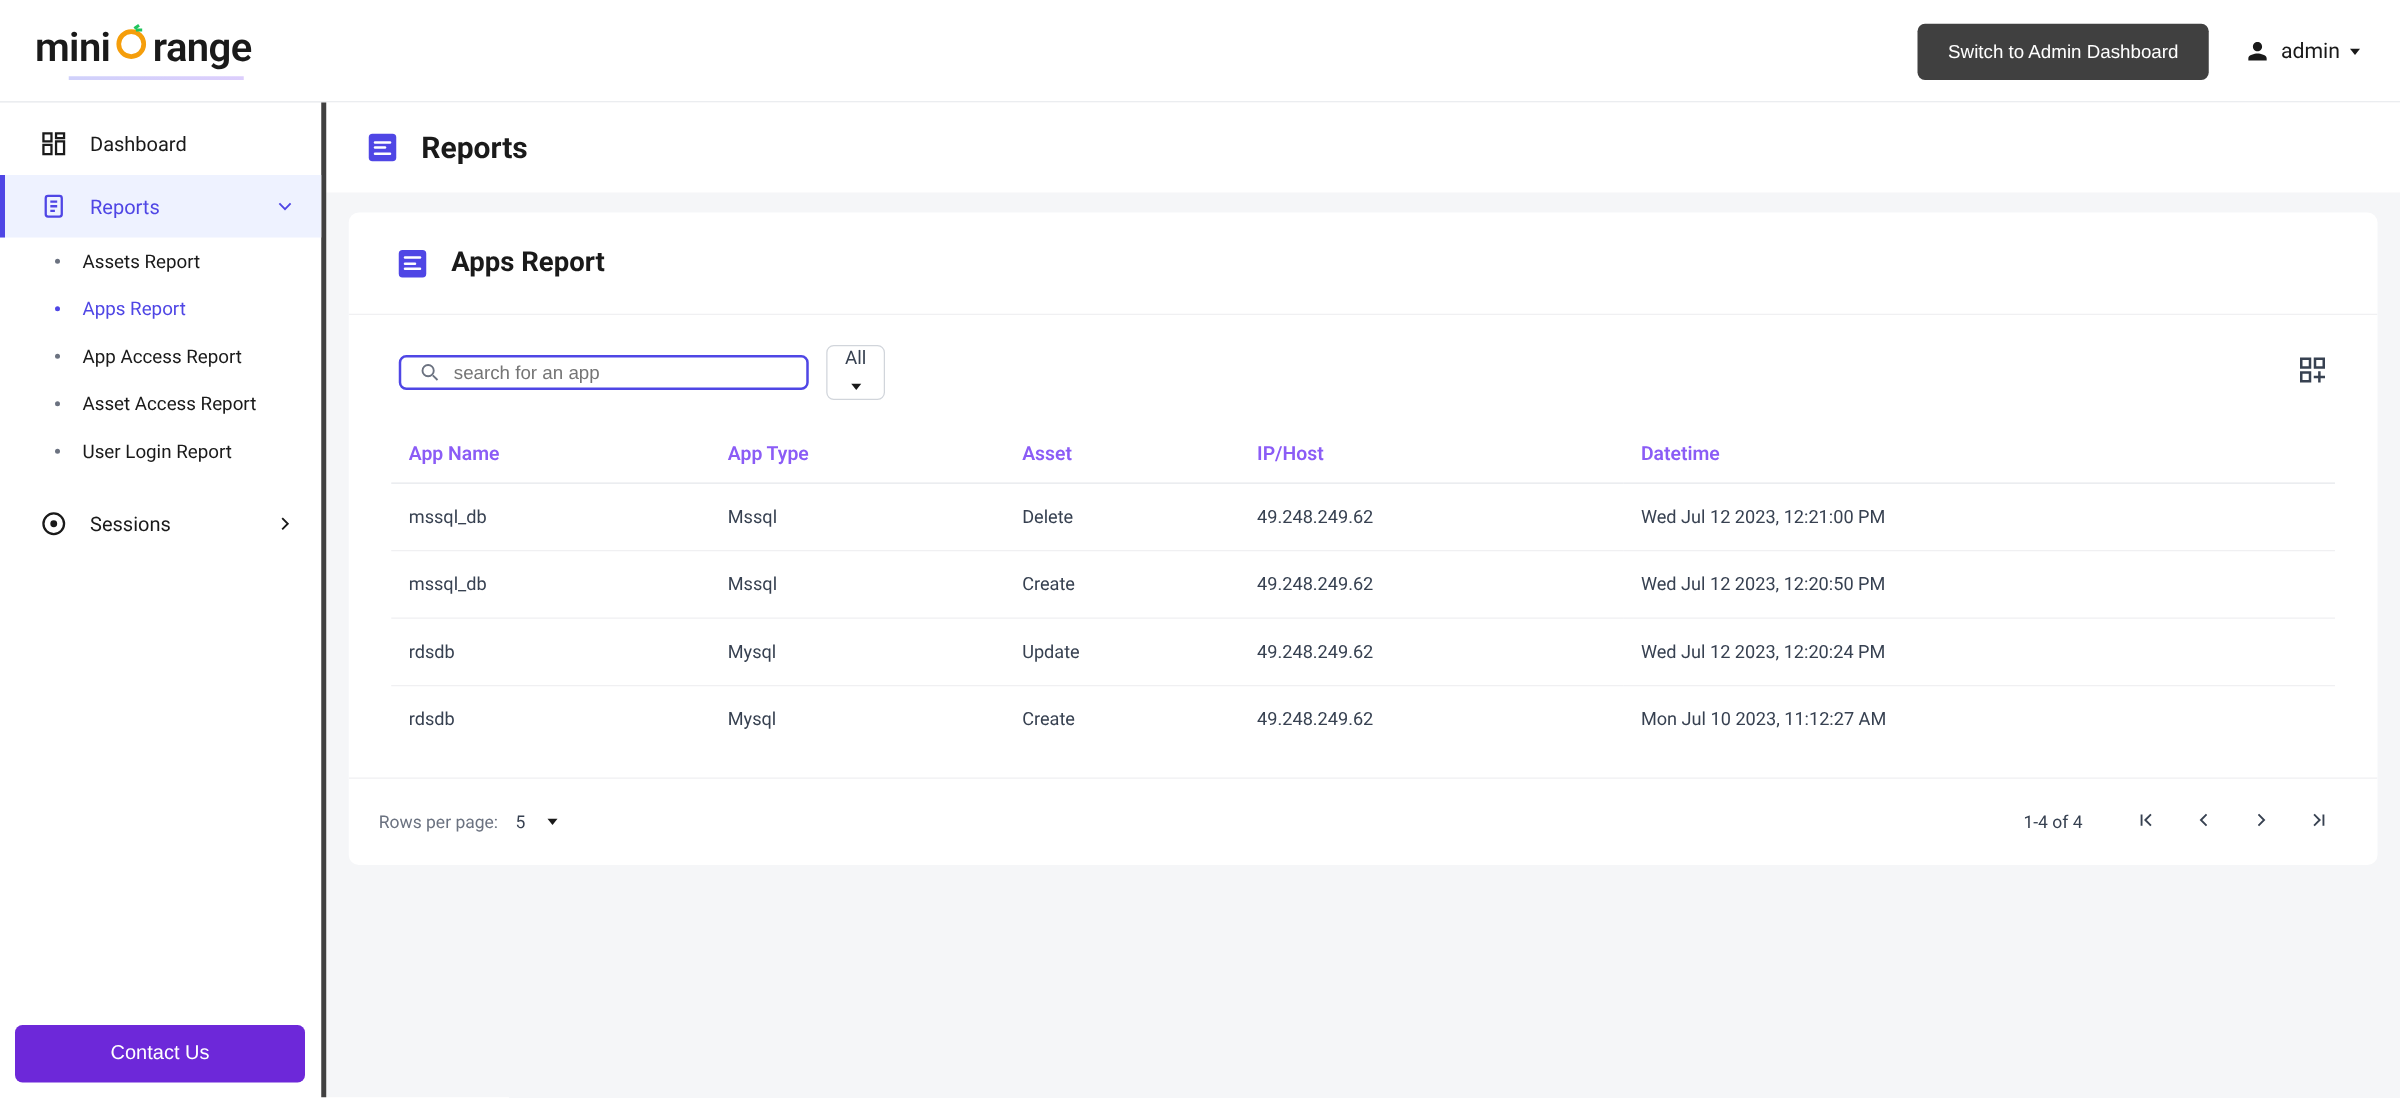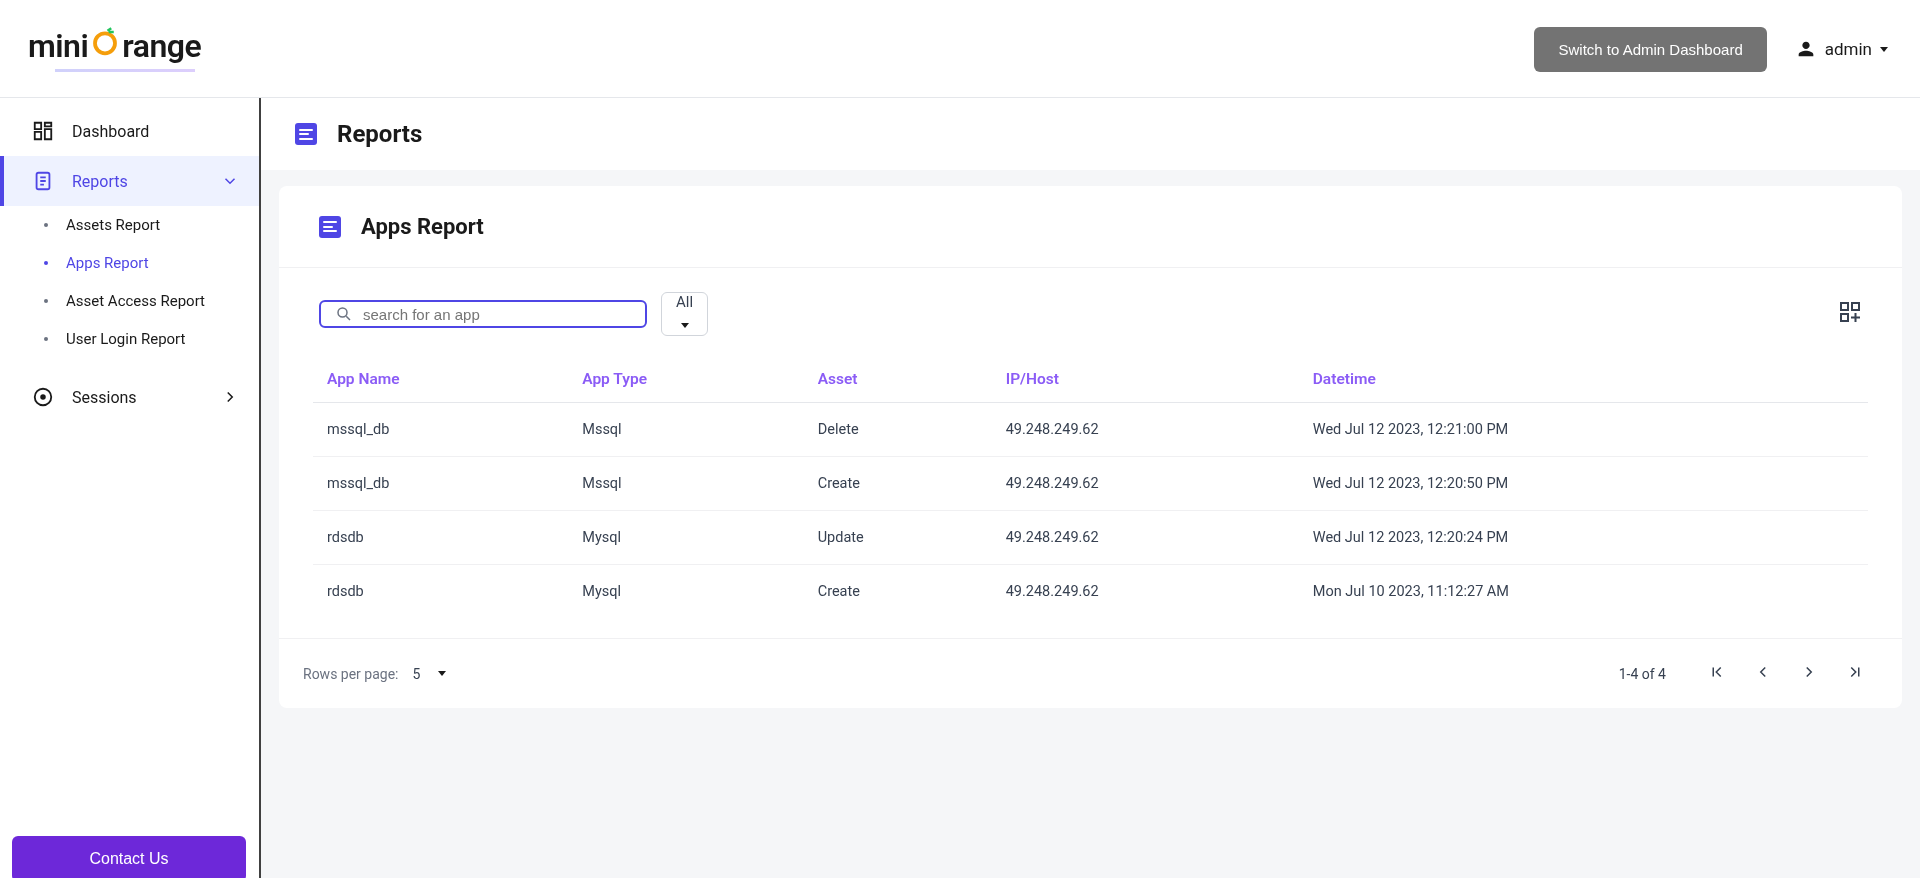--- a/index.html
+++ b/index.html
@@ -1,33 +1,33 @@
 <!DOCTYPE html>
 <html><head>
 <meta charset="utf-8">
 <style>
 * { box-sizing: border-box; margin: 0; padding: 0; }
 body { font-family: -apple-system, BlinkMacSystemFont, 'Segoe UI', Roboto, sans-serif; background: #fff; color: #1a1a1a; }
 
 
-.topbar { display: flex; align-items: center; justify-content: space-between; padding: 12px 32px 11px 28px; border-bottom: 1px solid #e5e7eb; height: 98px; }
+.topbar { display: flex; align-items: center; justify-content: space-between; padding: 12px 32px 11px 28px; border-bottom: 1px solid #e5e7eb; height: 82px; }
 .logo { display: flex; align-items: center; gap: 2px; font-size: 32px; font-weight: 600; letter-spacing: -0.5px; }
 .logo-mini { color: #1a1a1a; }
 .logo-o { color: #f59e0b; position: relative; display: inline-block; }
 .logo-range { color: #1a1a1a; }
 .logo-wrap { display:flex; flex-direction:column; align-items:center; }
 .logo-underline { width: 140px; height: 3px; background: linear-gradient(90deg, #6366f1, #8b5cf6); opacity:.3; margin-top:4px; margin-left:20px; }
 .topbar-right { display: flex; align-items: center; gap: 28px; }
-.switch-btn { background: #737373; color: #fff; border: none; padding: 14px 24px; border-radius: 6px; font-size: 15px; font-weight: 500; cursor: pointer; }
+.switch-btn { background: #404040; color: #fff; border: none; padding: 14px 24px; border-radius: 6px; font-size: 15px; font-weight: 500; cursor: pointer; }
 .user-chip { display: flex; align-items: center; gap: 8px; cursor: pointer; font-size: 17px; color: #1a1a1a; justify-content: flex-end; }
 .caret-down { width:0; height:0; border-left:4px solid transparent; border-right:4px solid transparent; border-top:5px solid #1a1a1a; }
 
 
 .main { display: flex; min-height: calc(100vh - 82px); }
-.sidebar { width: 261px; border-right: 2px solid #404040; position: relative; padding-top: 8px; }
+.sidebar { width: 261px; border-right: 4px solid #404040; position: relative; padding-top: 8px; }
 .content { flex: 1; background: #fff; }
 
 
 .nav-item { display: flex; align-items: center; gap: 18px; padding: 14px 20px 14px 32px; font-size: 16px; color: #1a1a1a; cursor: pointer; }
 .nav-item.active { background: #eef2ff; color: #4f46e5; border-left: 4px solid #4f46e5; padding-left: 28px; }
 .nav-item .chev { margin-left: auto; }
 .sub-item { display: flex; align-items: center; gap: 18px; padding: 10px 20px 10px 44px; font-size: 15px; color: #1a1a1a; cursor: pointer; }
 .sub-item.active { color: #4f46e5; }
 .sub-item .dot { width: 4px; height: 4px; border-radius: 50%; background: #6b7280; }
 .sub-item.active .dot { background: #4f46e5; }
@@ -121,20 +121,24 @@
     <div class="sub-item">
       <span class="dot"></span>
       <span>Assets Report</span>
     </div>
     <div class="sub-item active">
       <span class="dot"></span>
       <span>Apps Report</span>
     </div>
     <div class="sub-item">
       <span class="dot"></span>
+      <span>App Access Report</span>
+    </div>
+    <div class="sub-item">
+      <span class="dot"></span>
       <span>Asset Access Report</span>
     </div>
     <div class="sub-item">
       <span class="dot"></span>
       <span>User Login Report</span>
     </div>
     <div class="nav-item" style="margin-top:14px;">
       <svg class="ic20" viewBox="0 0 24 24">
           <circle cx="12" cy="12" r="9" fill="none" stroke="#1a1a1a" stroke-width="2"></circle>
           <circle cx="12" cy="12" r="3" fill="#1a1a1a"></circle>

